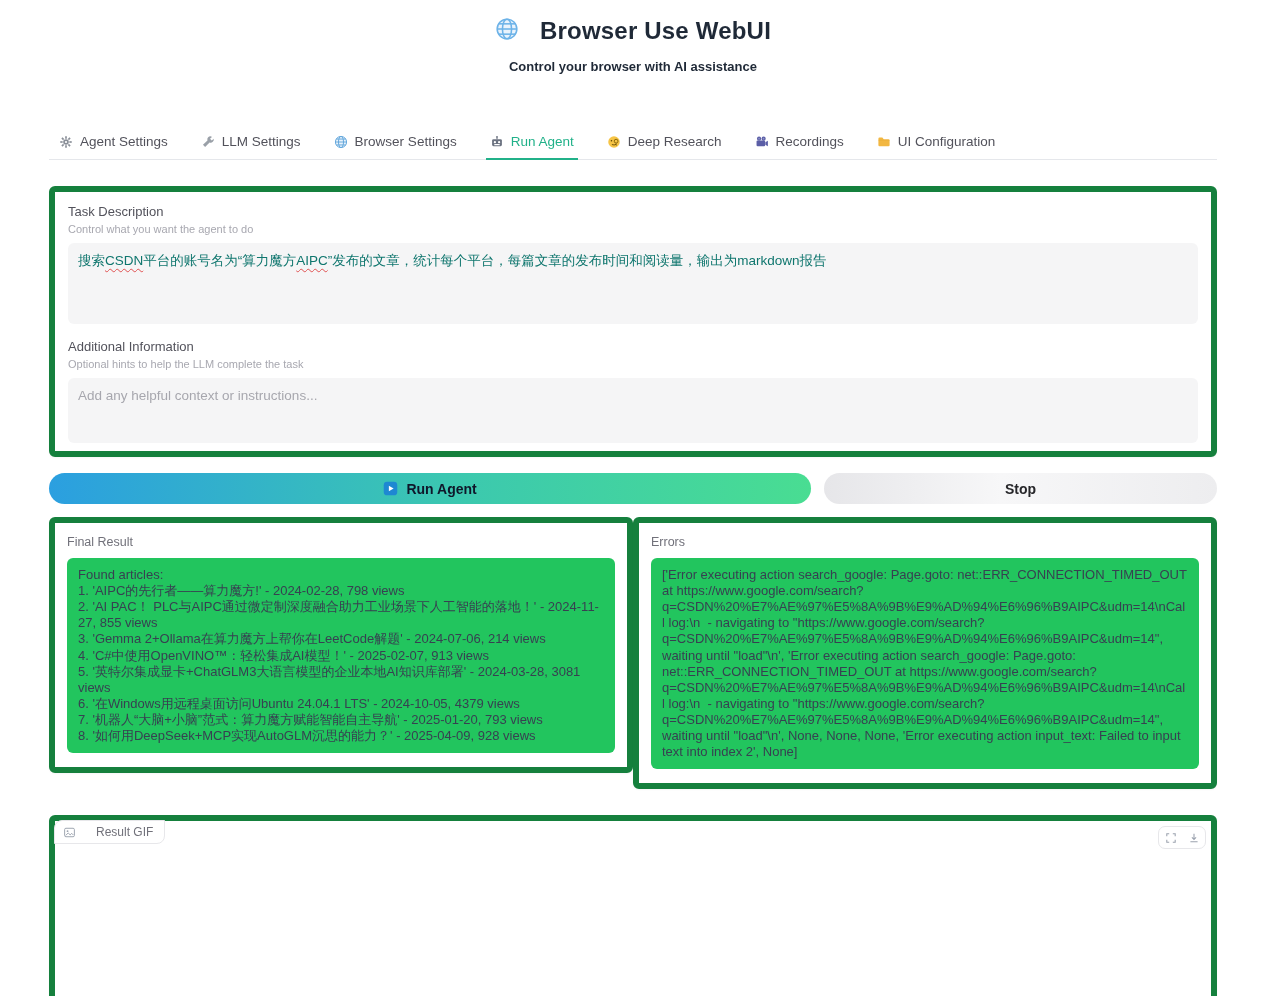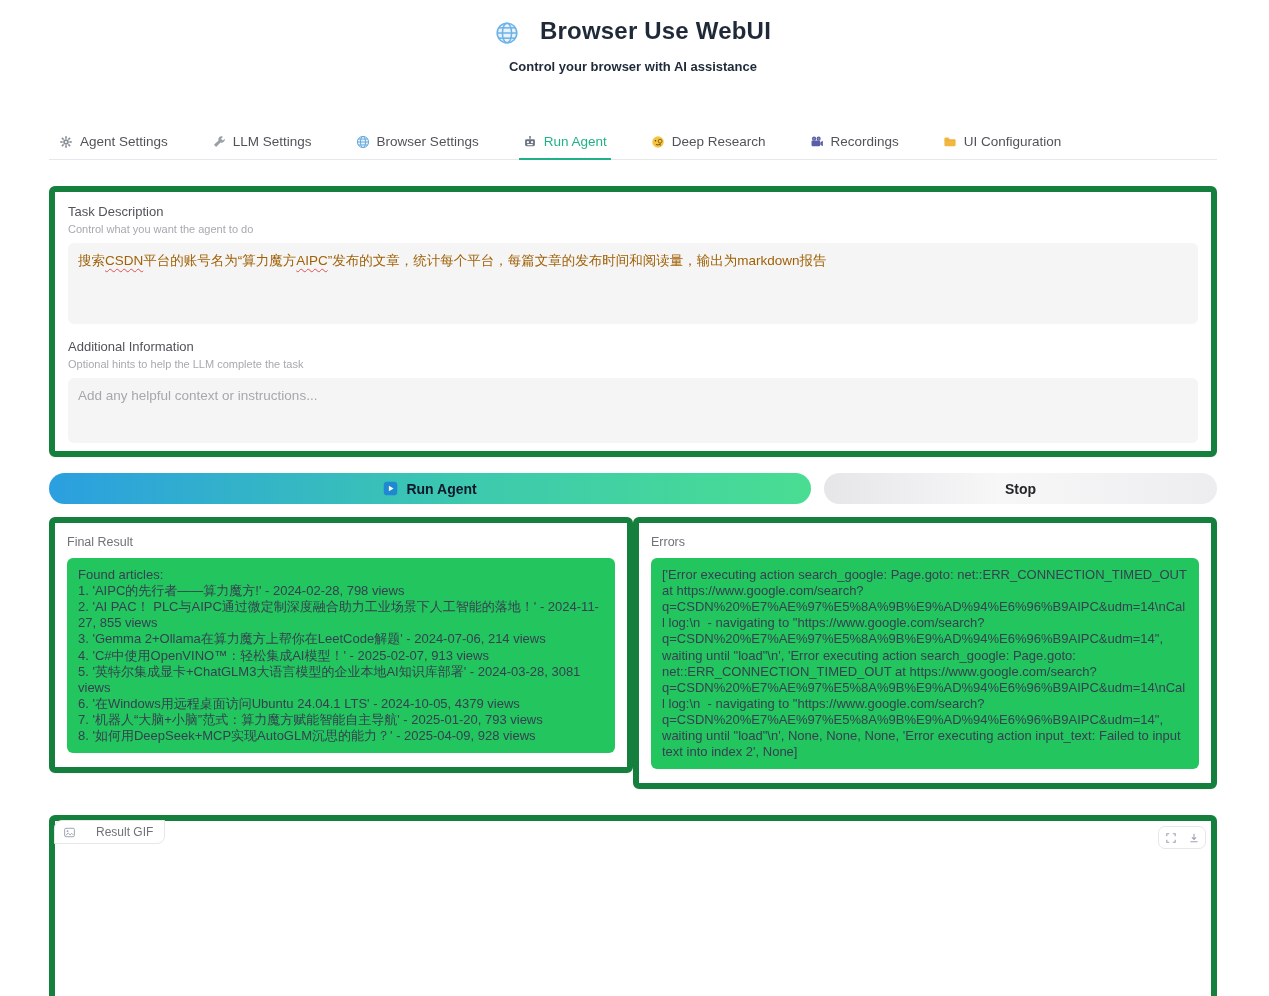--- a/index.html
+++ b/index.html
@@ -2,39 +2,39 @@
 <html><head>
 <meta charset="utf-8">
 <style>
   * { margin:0; padding:0; box-sizing:border-box; }
   html,body { width:1269px; height:996px; overflow:hidden; background:#ffffff;
     font-family:"Liberation Sans","DejaVu Sans",sans-serif; }
   .wrap { padding:0 52px 0 49px; }
 
   
   .header { padding-top:17px; text-align:center; }
-  .title-row { display:flex; align-items:flex-end; justify-content:center; gap:21px; }
+  .title-row { display:flex; align-items:flex-start; justify-content:center; gap:21px; }
   .title { font-size:24px; font-weight:700; color:#1f2937; letter-spacing:.2px; }
   .subtitle { margin-top:14px; font-size:13px; font-weight:700; color:#1f2937; }
 
   
-  .tabbar { margin-top:53px; display:flex; gap:36px; border-bottom:1px solid #e5e7eb; padding-left:6px; }
+  .tabbar { margin-top:53px; display:flex; gap:25px; border-bottom:1px solid #e5e7eb; padding-left:6px; }
   .tab { display:flex; align-items:center; gap:7px; padding:7px 4px 9px 4px; font-size:13.5px;
     color:#52525b; cursor:pointer; border-bottom:2px solid transparent; margin-bottom:-1px; white-space:nowrap; }
   .tab.active { color:#21b189; border-bottom-color:#21b189; font-weight:400; }
   .tab svg { width:14px; height:14px; flex:0 0 auto; }
 
   
   .card { background:#fff; border:6px solid #15803d; border-radius:6px;
     box-shadow:0 1px 2px rgba(0,0,0,.04); }
   .task-card { margin-top:26px; padding:12px 13px 8px 13px; }
   .field-label { font-size:13px; color:#52525b; }
   .field-hint { margin-top:4px; font-size:11px; color:#a8a8b0; }
   .textbox { margin-top:8px; background:#f5f5f6; border-radius:6px; padding:8px 10px;
-    font-size:13.5px; color:#a16207; line-height:1.45; width:100%; border:none; resize:none;
+    font-size:13.5px; color:#0f766e; line-height:1.45; width:100%; border:none; resize:none;
     font-family:"Liberation Sans","DejaVu Sans",sans-serif; display:block; }
   .task-box { height:81px; }
   .addl-box { height:65px; }
   .addl-box::placeholder { color:#a7a7ae; }
   .sq { text-decoration:underline wavy #e05252 1px; text-underline-offset:3px; }
   .group2 { margin-top:15px; }
 
   
   .btn-row { margin-top:16px; display:flex; gap:13px; }
   .btn { height:31px; border:none; border-radius:16px; font-size:14px; font-weight:700;

